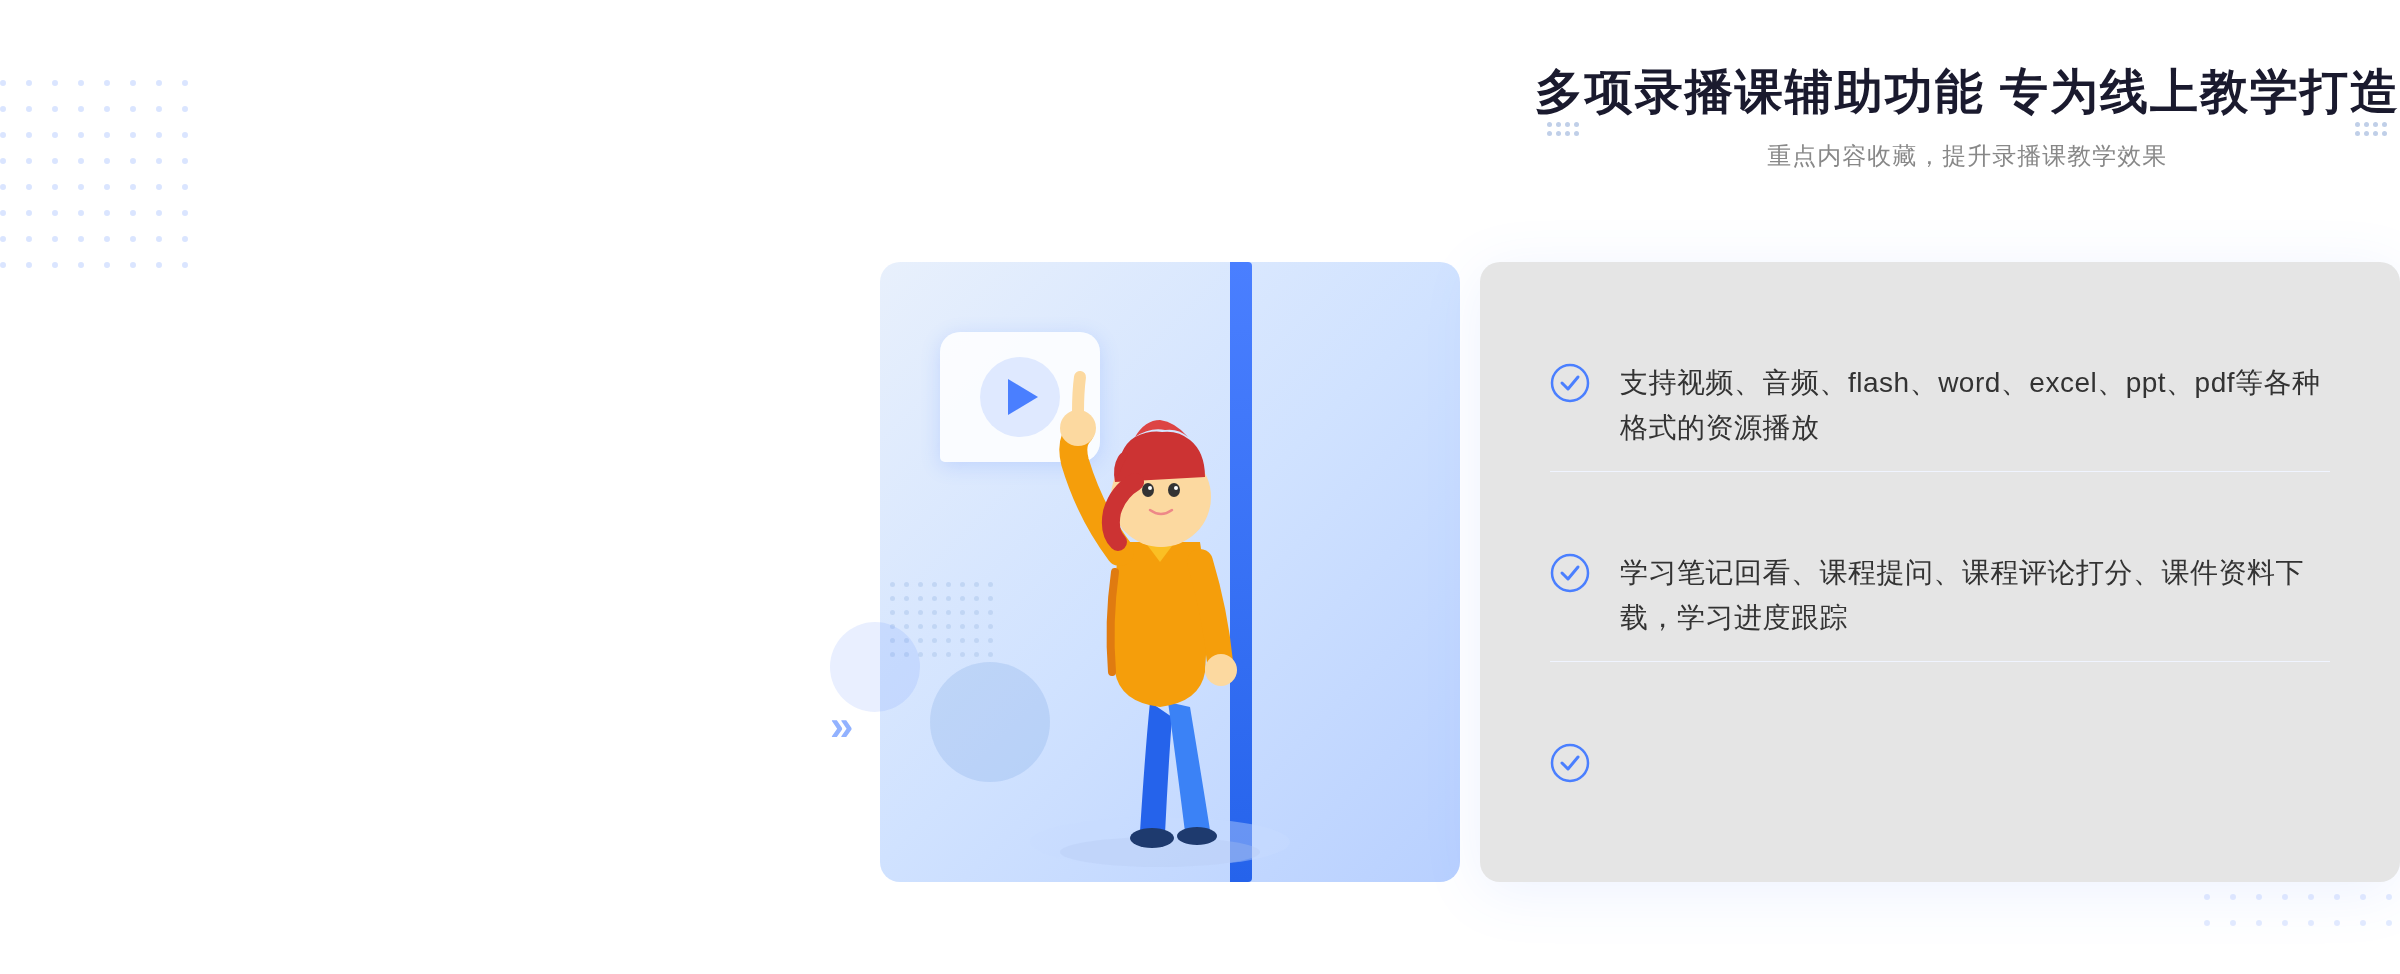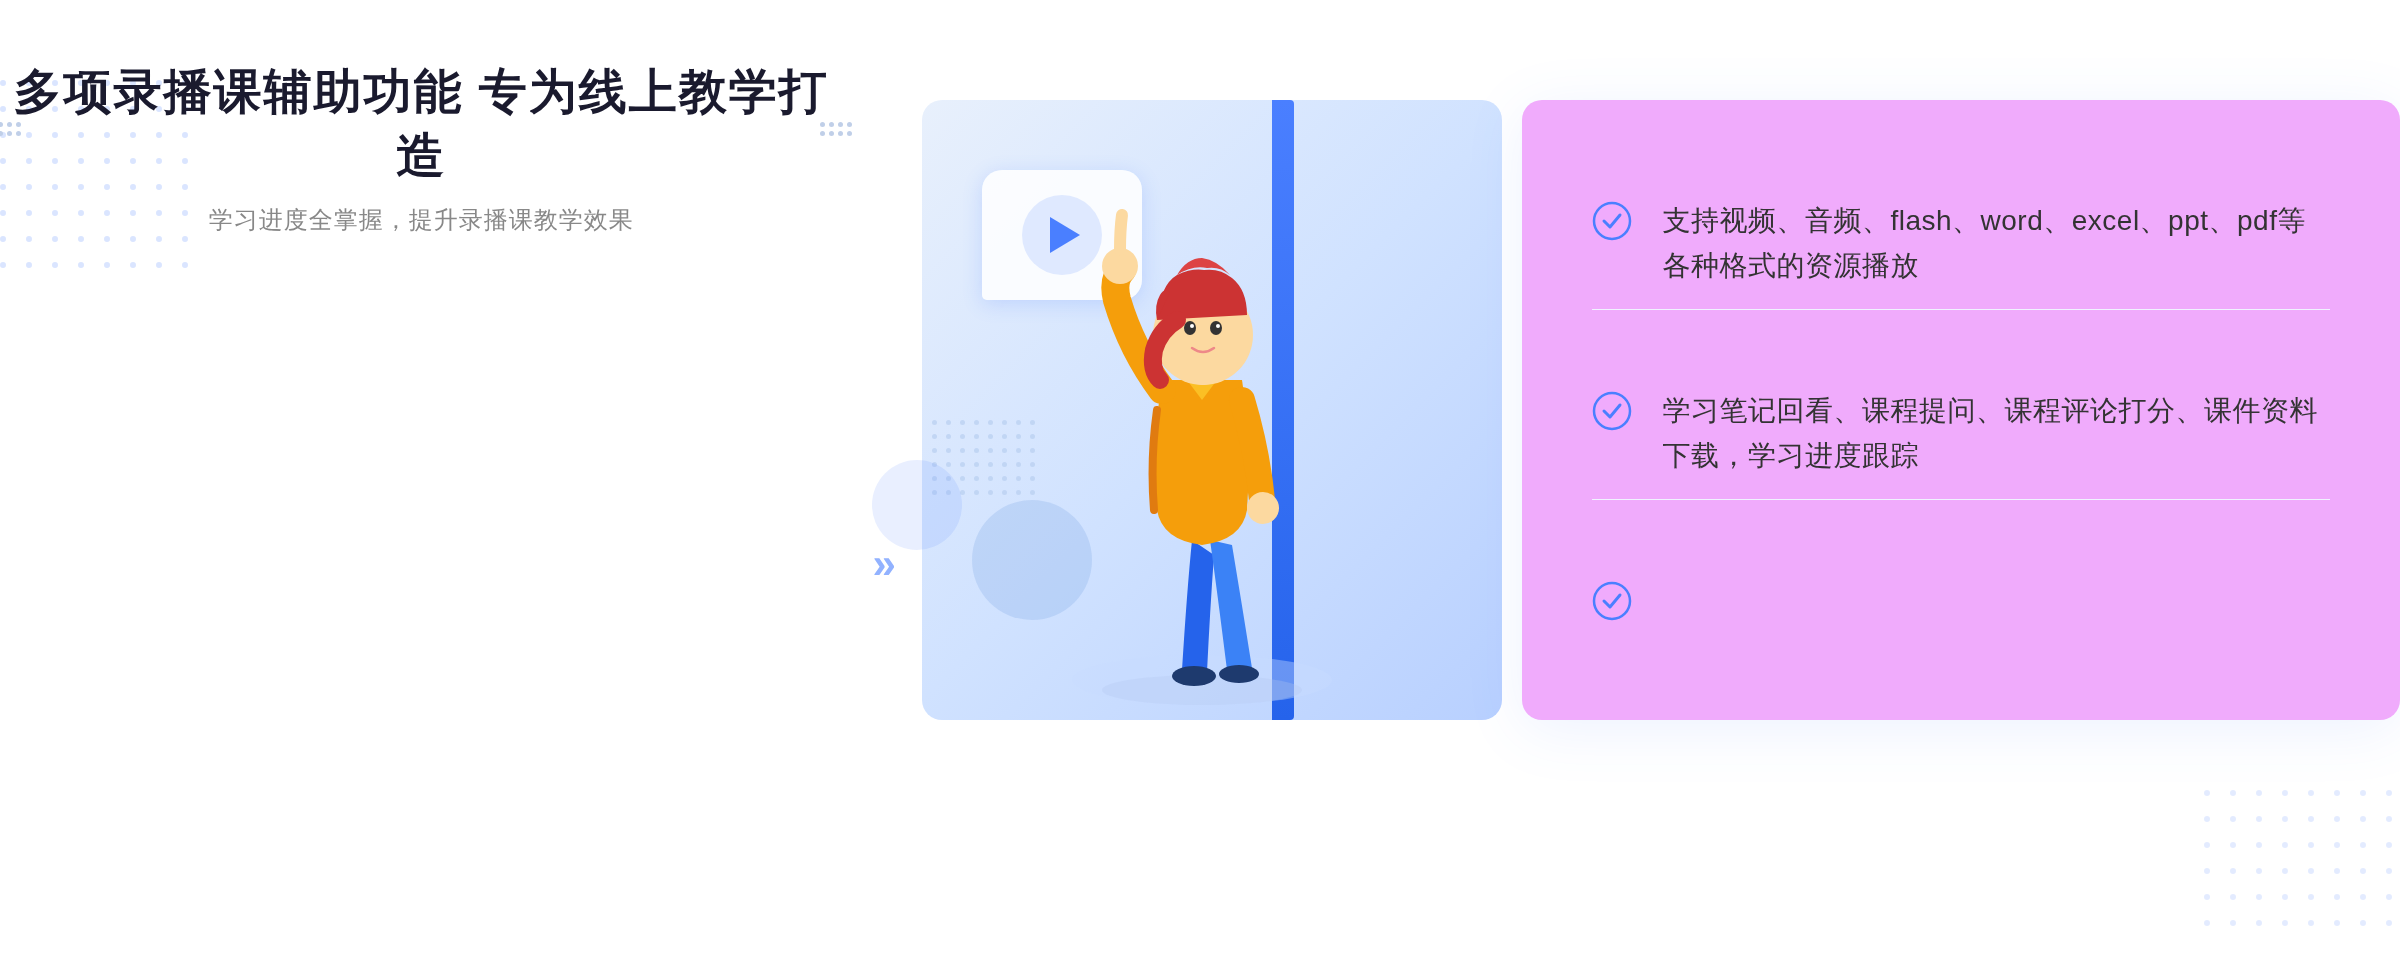--- a/index.html
+++ b/index.html
@@ -14,22 +14,22 @@
       background: #ffffff;
       font-family: "PingFang SC", "Microsoft YaHei", "Hiragino Sans GB", sans-serif;
       overflow: hidden;
       position: relative;
     }
 
     .page-container {
       width: 100%;
       height: 100%;
       display: flex;
-      flex-direction: row;
-      align-items: flex-start;
+      flex-direction: column;
+      align-items: flex-end;
       padding: 60px 0 0;
       position: relative;
     }
 
     
     .dots-left {
       position: absolute;
       left: 820px;
       top: 62px;
       display: flex;
@@ -206,21 +206,21 @@
       position: absolute;
       left: 200px;
       top: 100px;
       width: 320px;
       height: 560px;
     }
 
     
     .features-card {
       flex: 1;
-      background: #f0abfc;
+      background: #e5e5e5;
       border-radius: 20px;
       padding: 50px 70px;
       box-shadow: 0 10px 60px rgba(74, 127, 255, 0.1);
       min-height: 620px;
       display: flex;
       flex-direction: column;
       justify-content: space-around;
       margin-left: -20px;
       position: relative;
       z-index: 2;
@@ -294,21 +294,21 @@
           <div class="dot"></div>
           <div class="dot"></div>
         <div class="dot"></div>
           <div class="dot"></div>
           <div class="dot"></div>
           <div class="dot"></div>
       </div>
     </div>
 
     <h1 class="main-title">多项录播课辅助功能 专为线上教学打造</h1>
-    <p class="sub-title">学习进度全掌握，提升录播课教学效果</p>
+    <p class="sub-title">重点内容收藏，提升录播课教学效果</p>
 
     <div class="dots-right">
       <div class="dot-group">
         <div class="dot"></div>
           <div class="dot"></div>
           <div class="dot"></div>
           <div class="dot"></div>
         <div class="dot"></div>
           <div class="dot"></div>
           <div class="dot"></div>

